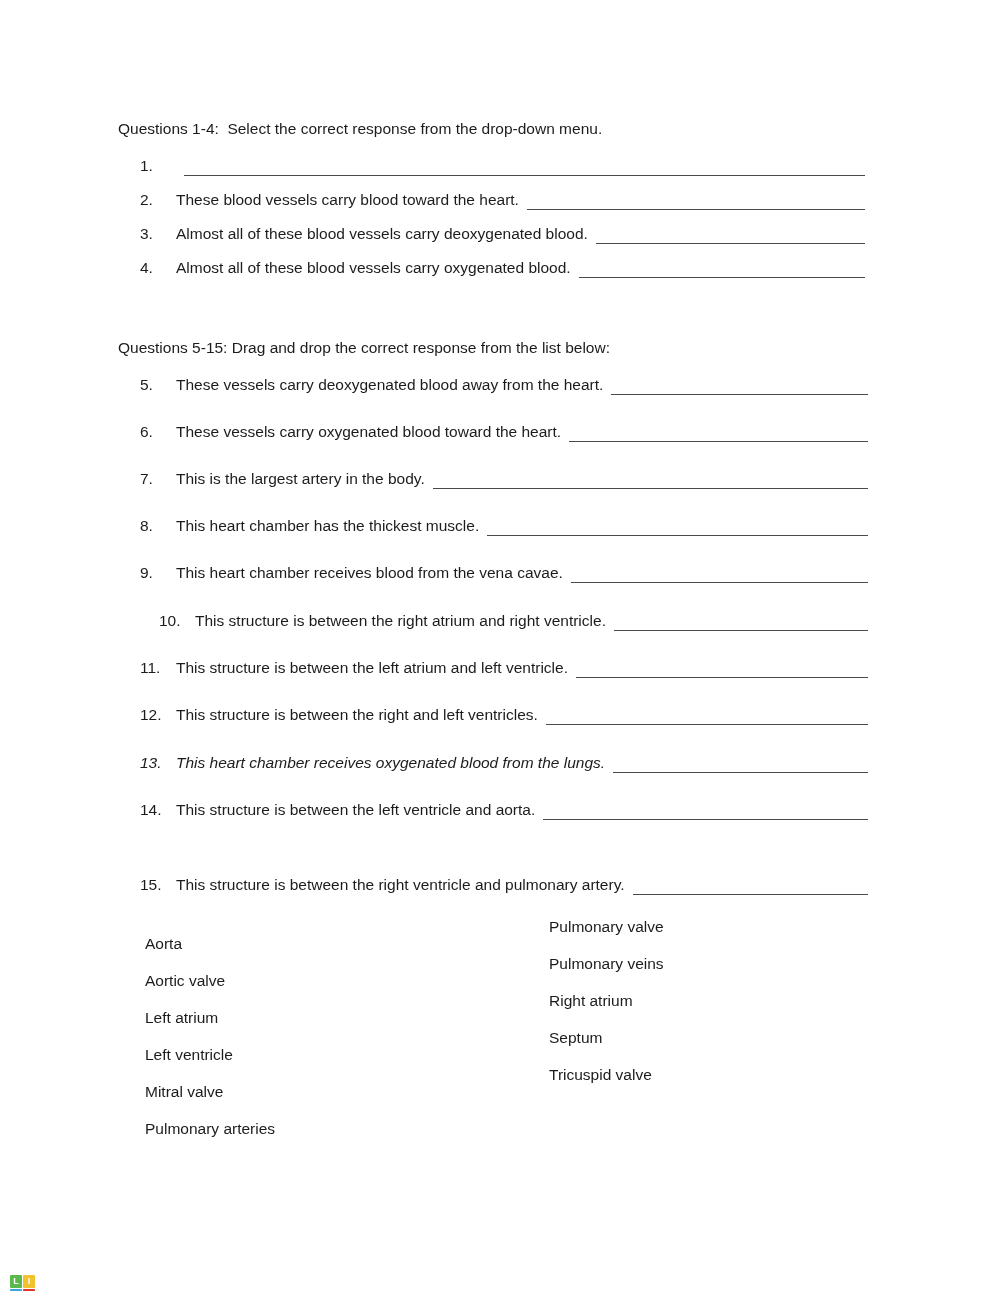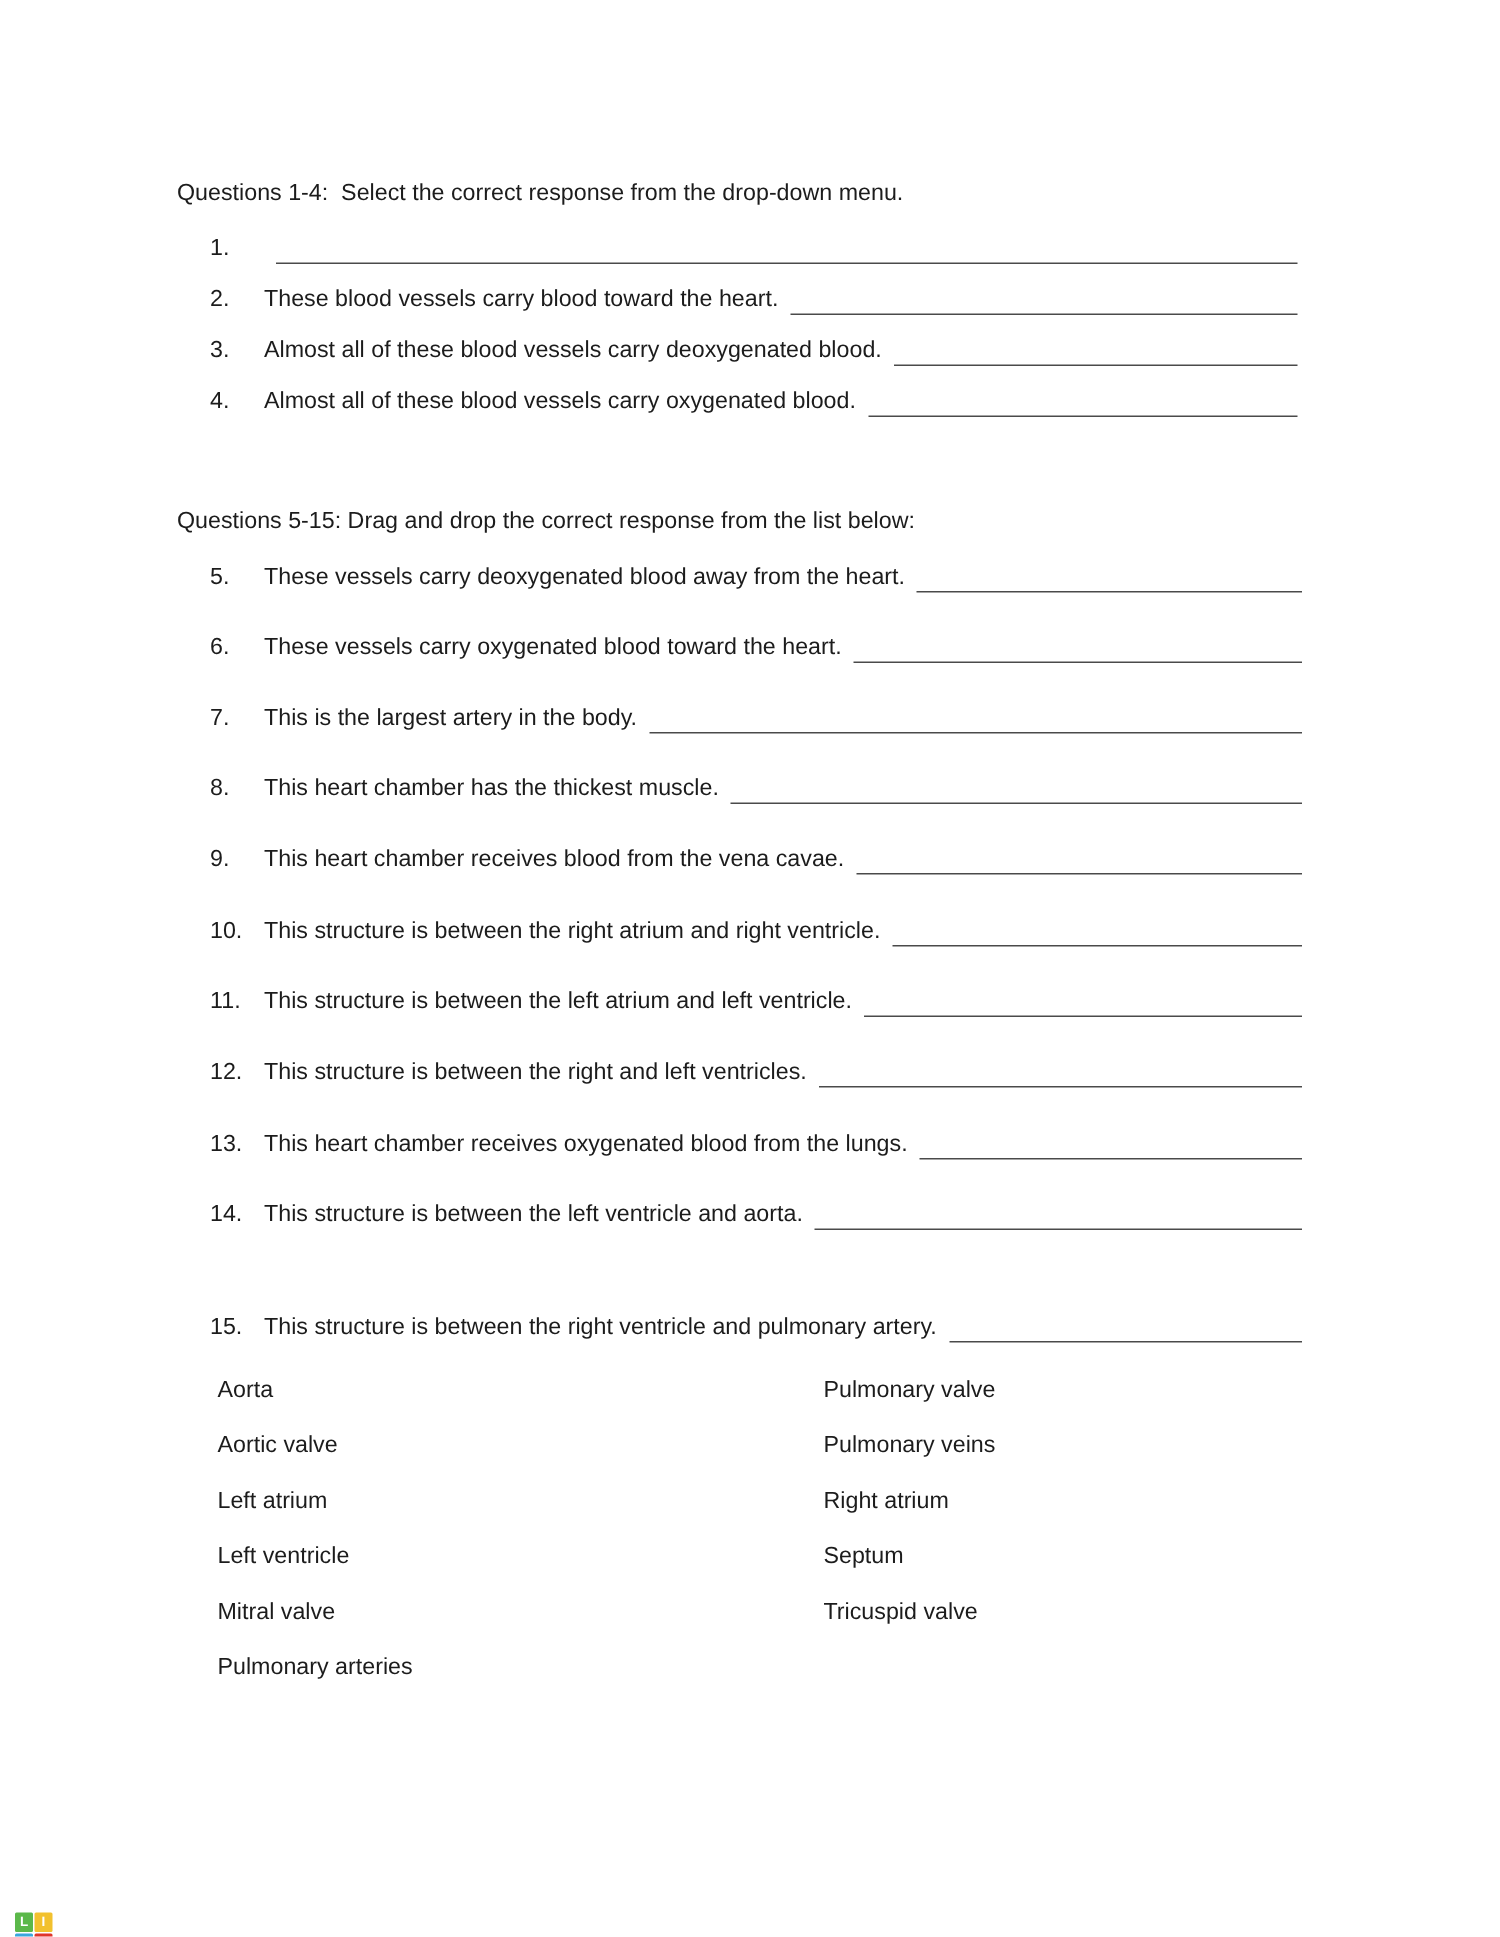--- a/index.html
+++ b/index.html
@@ -73,21 +73,21 @@
   .wordbank {
     position: absolute;
     left: 145px;
     top: 918px;
     width: 720px;
   }
   .wb-col {
     position: absolute;
     top: 0;
   }
-  .wb-col.left  { left: 0px; }
+  .wb-col.left  { left: 0px; margin-top: 17px; }
   .wb-col.right { left: 404px; }
   .wb-item {
     font-size: 15.5px;
     line-height: 18px;
     height: 37px;
     color: #1c1c1c;
     white-space: pre;
   }
 
   
@@ -189,39 +189,39 @@
     <span class="q-text">This heart chamber has the thickest muscle.</span>
     <span class="q-blank"></span>
   </div>
 
   <div class="q-row group-2" style="top:562px;">
     <span class="q-num">9.</span>
     <span class="q-text">This heart chamber receives blood from the vena cavae.</span>
     <span class="q-blank"></span>
   </div>
 
-  <div class="q-row group-2" style="top:610px;">
+  <div class="q-row group-2" style="top:610px;margin-left:19px;">
     <span class="q-num">10.</span>
     <span class="q-text">This structure is between the right atrium and right ventricle.</span>
     <span class="q-blank"></span>
   </div>
 
   <div class="q-row group-2" style="top:657px;">
     <span class="q-num">11.</span>
     <span class="q-text">This structure is between the left atrium and left ventricle.</span>
     <span class="q-blank"></span>
   </div>
 
   <div class="q-row group-2" style="top:704px;">
     <span class="q-num">12.</span>
     <span class="q-text">This structure is between the right and left ventricles.</span>
     <span class="q-blank"></span>
   </div>
 
-  <div class="q-row group-2" style="top:752px;">
+  <div class="q-row group-2" style="top:752px;font-style:italic;">
     <span class="q-num">13.</span>
     <span class="q-text">This heart chamber receives oxygenated blood from the lungs.</span>
     <span class="q-blank"></span>
   </div>
 
   <div class="q-row group-2" style="top:799px;">
     <span class="q-num">14.</span>
     <span class="q-text">This structure is between the left ventricle and aorta.</span>
     <span class="q-blank"></span>
   </div>

